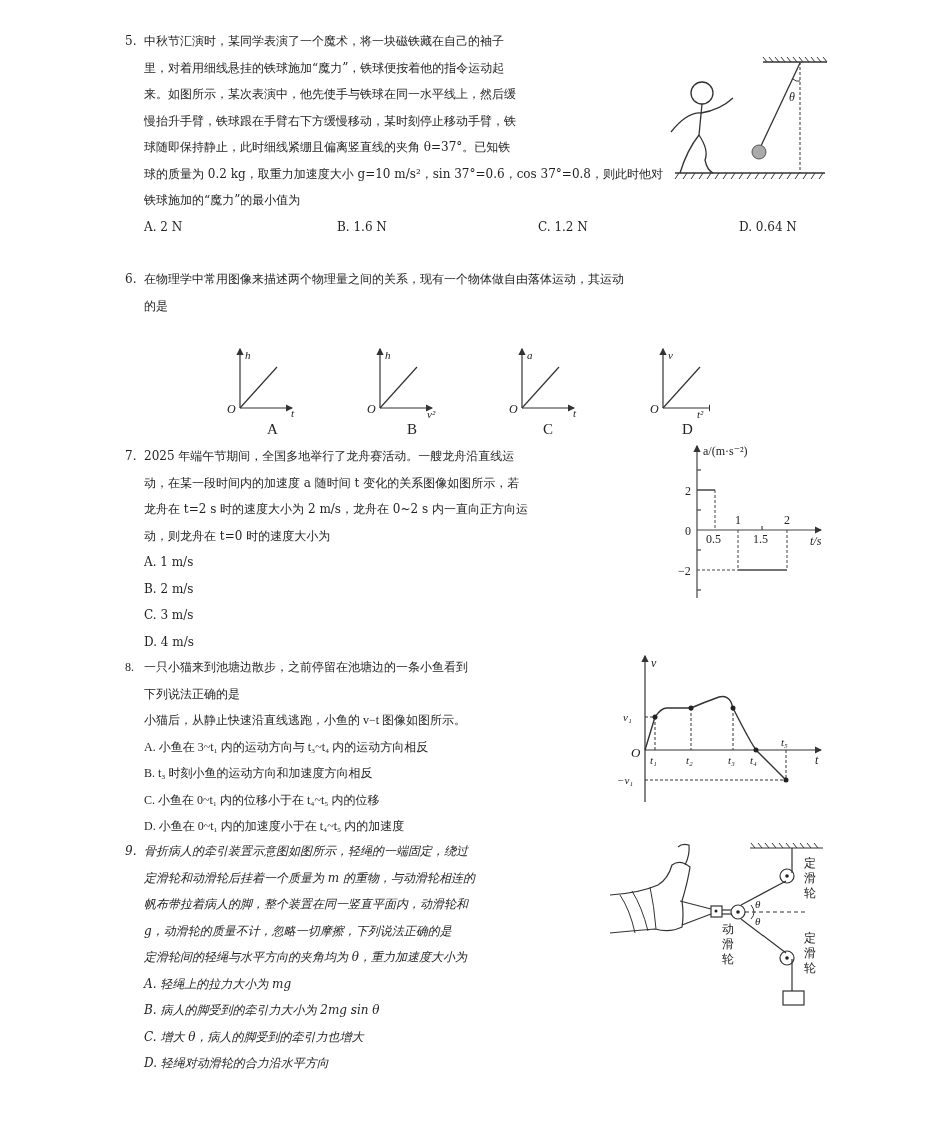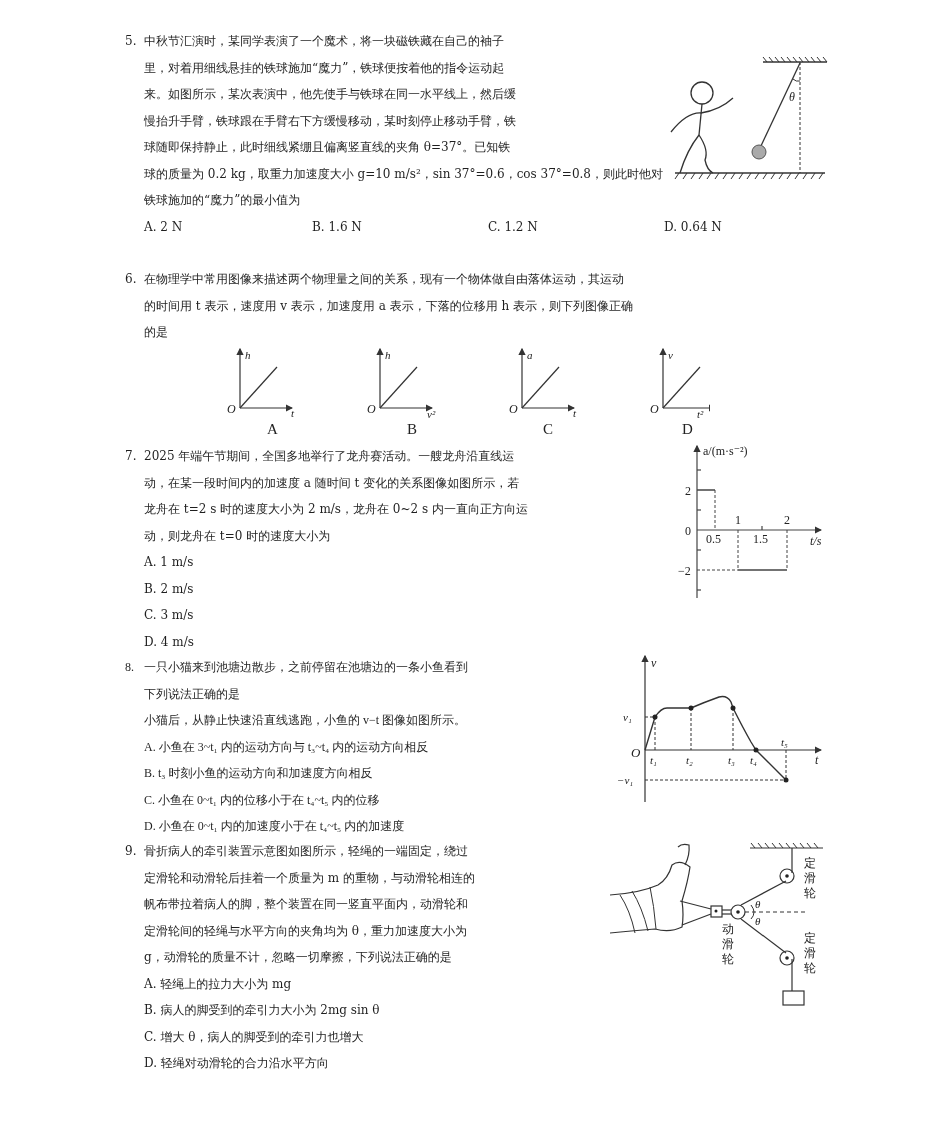--- a/index.html
+++ b/index.html
@@ -2,21 +2,21 @@
 <html><head>
 <meta charset="utf-8">
 <style>
   html, body { margin:0; padding:0; background:#ffffff; }
   body { width:950px; height:1138px; position:relative; overflow:hidden;
          font-family:"DejaVu Serif","Liberation Serif",serif; color:#1f1f1f; }
   .q { position:absolute; left:125px; font-size:12px; line-height:26.5px; }
   .line { white-space:nowrap; height:26.5px; }
   .ind { padding-left:19px; }
   .num { display:inline-block; width:19px; }
-  .opts { display:flex; padding-left:19px; }
+  .opts { display:flex; padding-left:19px;gap:25px; }
   .opt { white-space:nowrap; }
   .fig { position:absolute; }
   svg text { font-family:"Liberation Serif","DejaVu Serif",serif; fill:#222; }
 </style>
 </head>
 <body>
 
 <div class="q" style="top:28px;">
   <div class="line"><span class="num">5.</span><span>中秋节汇演时，某同学表演了一个魔术，将一块磁铁藏在自己的袖子</span></div>
   <div class="line ind">里，对着用细线悬挂的铁球施加“魔力”，铁球便按着他的指令运动起</div>
@@ -85,21 +85,20 @@
     <path d="M34,135 Q22,150 15,173"></path>
     <path d="M34,135 Q44,150 40,160 Q42,170 48,173"></path>
     <path d="M6,132 Q22,112 36,113 Q55,110 68,98"></path>
   </g>
   <circle cx="94" cy="152" r="7" fill="#aaa" stroke="#555" stroke-width="1"></circle>
   <text x="124" y="101" font-size="12" font-style="italic">θ</text>
 </svg>
 
 <div class="q" style="top:266px;">
   <div class="line"><span class="num">6.</span><span>在物理学中常用图像来描述两个物理量之间的关系，现有一个物体做自由落体运动，其运动</span></div>
-  <div class="line ind">的时间用 t 表示，速度用 v 表示，加速度用 a 表示，下落的位移用 h 表示，则下列图像正确</div>
   <div class="line ind">的是</div>
 </div>
 
 <svg class="fig" style="left:220px;top:345px;" width="490" height="95" viewBox="0 0 490 95">
   <defs>
     <marker id="ar" markerWidth="6" markerHeight="6" refX="5" refY="3" orient="auto">
         <path d="M0,0 L6,3 L0,6 z" fill="#333"></path>
       </marker>
   </defs>
 
@@ -234,26 +233,26 @@
   <text x="8" y="71" font-size="11" font-style="italic">v₁</text>
   <text x="2" y="134" font-size="11" font-style="italic">−v₁</text>
   <text x="35" y="114" font-size="11" font-style="italic">t₁</text>
   <text x="71" y="114" font-size="11" font-style="italic">t₂</text>
   <text x="113" y="114" font-size="11" font-style="italic">t₃</text>
   <text x="135" y="114" font-size="11" font-style="italic">t₄</text>
   <text x="166" y="96" font-size="11" font-style="italic">t₅</text>
   <text x="200" y="114" font-size="12" font-style="italic">t</text>
 </svg>
 
-<div class="q" style="top:838px;">
+<div class="q" style="top:838px;font-style:italic;">
   <div class="line"><span class="num">9.</span><span>骨折病人的牵引装置示意图如图所示，轻绳的一端固定，绕过</span></div>
   <div class="line ind">定滑轮和动滑轮后挂着一个质量为 m 的重物，与动滑轮相连的</div>
   <div class="line ind">帆布带拉着病人的脚，整个装置在同一竖直平面内，动滑轮和</div>
+  <div class="line ind">g，动滑轮的质量不计，忽略一切摩擦，下列说法正确的是</div>
   <div class="line ind">定滑轮间的轻绳与水平方向的夹角均为 θ，重力加速度大小为</div>
-  <div class="line ind">g，动滑轮的质量不计，忽略一切摩擦，下列说法正确的是</div>
   <div class="line ind">A. 轻绳上的拉力大小为 mg</div>
   <div class="line ind">B. 病人的脚受到的牵引力大小为 2mg sin θ</div>
   <div class="line ind">C. 增大 θ，病人的脚受到的牵引力也增大</div>
   <div class="line ind">D. 轻绳对动滑轮的合力沿水平方向</div>
 </div>
 
 <svg class="fig" style="left:610px;top:835px;" width="230" height="180" viewBox="0 0 230 180">
   <g stroke="#333" stroke-width="1.2" fill="none">
 
     <line x1="140" y1="13" x2="213" y2="13"></line>

